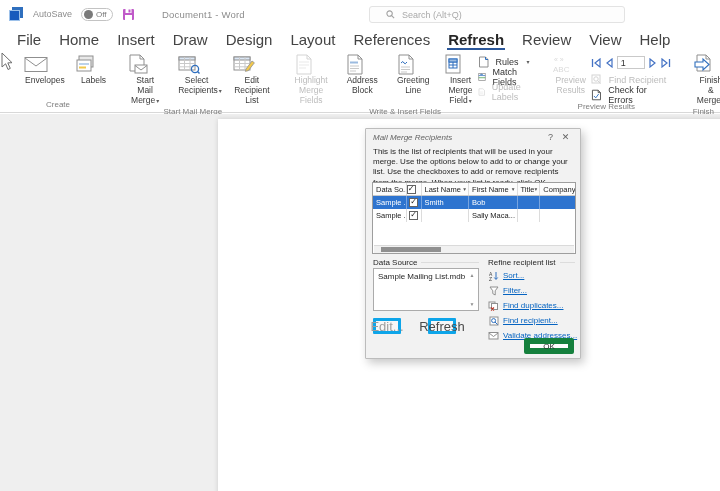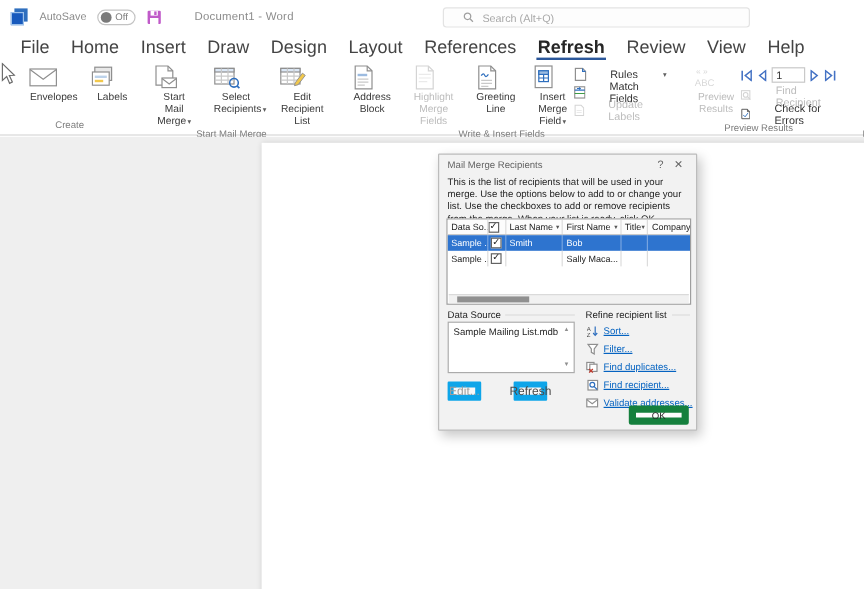--- a/index.html
+++ b/index.html
@@ -32,33 +32,33 @@
   .rgroup-content { flex:1; display:flex; align-items:flex-start; padding-top:2px; }
   .rgroup-label { font-size:8px; color:#7d7d7d; text-align:center; padding:1px 0 3px; }
   .rsep { width:1px; background:#e4e4e4; margin:3px 3px 3px 3px; }
   .rbtn { display:flex; flex-direction:column; align-items:center; font-size:8.5px; color:#3a3a3a; text-align:center; line-height:1.15; padding:1px 2px; }
   .rbtn .icw { height:23px; display:flex; align-items:center; justify-content:center; }
   .rbtn .lbl { max-width:52px;padding-left:15px; }
   .caret { font-size:6px; color:#5f5f5f; margin-left:1px; }
   .disabled { color:#bcbcbc !important; }
   .disabled svg { opacity:.38; }
   .rsmall-col { display:flex; flex-direction:column; justify-content:flex-start; padding-top:3px; gap:2px; }
-  .rbtn-small { display:flex; align-items:center; gap:20px; font-size:9px; color:#333; height:13px; padding:0 3px; }
+  .rbtn-small { display:flex; align-items:center; gap:7px; font-size:9px; color:#333; height:13px; padding:0 3px; }
   .nav-row { display:flex; align-items:center; gap:3px; height:15px; padding:0 3px; margin-bottom:1px; }
   .rec-input { width:28px; height:13px; border:1px solid #c9c9c9; font-size:9px; padding:0 3px; color:#333; font-family:"Liberation Sans",sans-serif; }
   .cursor-arrow { position:absolute; left:0px; top:2px; z-index:50; }
 
   
   .canvas { position:absolute; left:0; top:114px; right:0; bottom:0; background:#efefef; }
   .page { position:absolute; left:218px; top:5px; right:-12px; bottom:-12px; background:#fff; box-shadow:0 0 5px rgba(0,0,0,.14); }
 
   
   .dialog { position:absolute; left:365px; top:14px; width:216px; height:231px; background:#f2f2f2; border:1px solid #bcbcbc; box-shadow:3px 4px 10px rgba(0,0,0,.22); font-size:8px; border-radius:1px; }
   .dlg-titlebar { height:16px; display:flex; align-items:center; padding:0 7px; color:#646464; }
-  .dlg-title { flex:1; font-size:8px; }
+  .dlg-title { flex:1; font-size:8px;font-style:italic; }
   .dlg-sysbtn { width:15px; text-align:center; color:#646464; font-size:9px; }
   .dlg-desc { padding:2px 7px 0; color:#1f1f1f; line-height:1.28; font-size:8px; }
 
   .dlg-table { position:absolute; left:6px; top:53px; width:204px; height:72px; background:#fff; border:1px solid #9e9e9e; overflow:hidden; }
   .trow { display:flex; height:13px; align-items:stretch; }
   .thead { border-bottom:1px solid #c9c9c9; background:#fcfcfc; }
   .tcell { display:flex; align-items:center; padding-left:3px; border-right:1px solid #dcdcdc; font-size:7.5px; color:#222; white-space:nowrap; overflow:hidden; }
   .thead .tcell { justify-content:space-between; padding-right:2px; }
   .c0{width:34px;} .c1{width:15px; justify-content:center; padding-left:0;} .c2{width:48px;} .c3{width:49px;} .c4{width:23px;} .c5{width:35px; border-right:none;}
   .sort-caret { font-size:5.5px; color:#555; }
@@ -71,21 +71,21 @@
 
   .sec-label-row { position:absolute; display:flex; align-items:center; gap:4px; color:#1f1f1f; }
   .sec-line { flex:1; height:1px; background:#dcdcdc; }
   .ds-row { left:7px; top:129px; width:106px; }
   .rf-row { left:122px; top:129px; width:87px; }
 
   .listbox { position:absolute; left:7px; top:139px; width:106px; height:43px; background:#fff; border:1px solid #ababab; }
   .listbox .item { padding:3px 4px; color:#1f1f1f; white-space:nowrap; }
   .lb-arrows { position:absolute; right:1px; top:1px; bottom:1px; width:10px; display:flex; flex-direction:column; justify-content:space-between; align-items:center; padding:2px 0; color:#8f8f8f; font-size:5px; }
 
-  .dlg-btn { position:absolute; width:28px; height:16px; border:5px solid #0ea5e9; background:#f7f7f7; font-size:10px; display:flex; align-items:center; justify-content:center; border-radius:1px; }
+  .dlg-btn { position:absolute; width:28px; height:16px; border:3px solid #0ea5e9; background:#f7f7f7; font-size:13px; display:flex; align-items:center; justify-content:center; border-radius:1px; }
   .btn-edit { left:7px; top:189px; color:#9d9d9d; }
   .btn-refresh { left:62px; top:189px; color:#4a4a4a; }
 
   .refine-list { position:absolute; left:122px; top:139px; display:flex; flex-direction:column; }
   .refine-item { display:flex; align-items:center; gap:4px; height:15px; }
   .refine-item a { color:#0563c1; text-decoration:underline; font-size:8px; }
   .ricon { width:11px; display:flex; justify-content:center; }
 
   .ok-btn { position:absolute; left:158px; top:209px; width:50px; height:16px; background:#fdfdfd; border:6px solid #15803d; border-radius:2px; font-size:8px; color:#2b2b2b; display:flex; align-items:center; justify-content:center; }
 </style>
@@ -206,45 +206,45 @@
         </span>
         <span class="lbl">Edit Recipient List</span>
       </div>
     </div>
     <div class="rgroup-label">Start Mail Merge</div>
   </div>
   <div class="rsep"></div>
 
   <div class="rgroup">
     <div class="rgroup-content">
+      <div class="rbtn disabled">
+        <span class="icw">
+          <svg width="18" height="22" viewBox="0 0 18 22">
+              <path d="M2,1 h10 l4,4 v15 h-14 z" fill="#fff" stroke="#8f8f8f"></path>
+              <path d="M12,1 v4 h4" fill="none" stroke="#8f8f8f"></path>
+              <line x1="4" y1="8" x2="14" y2="8" stroke="#c9c9c9"></line>
+              <line x1="4" y1="11" x2="14" y2="11" stroke="#c9c9c9"></line>
+              <line x1="4" y1="14" x2="11" y2="14" stroke="#c9c9c9"></line>
+            </svg>
+        </span>
+        <span class="lbl">Highlight Merge Fields</span>
+      </div>
       <div class="rbtn">
         <span class="icw">
           <svg width="18" height="22" viewBox="0 0 18 22">
               <path d="M2,1 h10 l4,4 v15 h-14 z" fill="#fff" stroke="#8f8f8f"></path>
               <path d="M12,1 v4 h4" fill="none" stroke="#8f8f8f"></path>
               <rect x="4" y="7.5" width="8" height="2" fill="#9cbbe0"></rect>
               <line x1="4" y1="12" x2="13" y2="12" stroke="#c9c9c9"></line>
               <line x1="4" y1="14.5" x2="13" y2="14.5" stroke="#c9c9c9"></line>
               <line x1="4" y1="17" x2="10" y2="17" stroke="#c9c9c9"></line>
             </svg>
         </span>
         <span class="lbl">Address Block</span>
       </div>
-      <div class="rbtn disabled">
-        <span class="icw">
-          <svg width="18" height="22" viewBox="0 0 18 22">
-              <path d="M2,1 h10 l4,4 v15 h-14 z" fill="#fff" stroke="#8f8f8f"></path>
-              <path d="M12,1 v4 h4" fill="none" stroke="#8f8f8f"></path>
-              <line x1="4" y1="8" x2="14" y2="8" stroke="#c9c9c9"></line>
-              <line x1="4" y1="11" x2="14" y2="11" stroke="#c9c9c9"></line>
-              <line x1="4" y1="14" x2="11" y2="14" stroke="#c9c9c9"></line>
-            </svg>
-        </span>
-        <span class="lbl">Highlight Merge Fields</span>
-      </div>
       <div class="rbtn">
         <span class="icw">
           <svg width="18" height="22" viewBox="0 0 18 22">
               <path d="M2,1 h10 l4,4 v15 h-14 z" fill="#fff" stroke="#8f8f8f"></path>
               <path d="M12,1 v4 h4" fill="none" stroke="#8f8f8f"></path>
               <path d="M4,9 q2,-3 3,0 q1,2 3,-1" fill="none" stroke="#2f6fbe" stroke-width="1"></path>
               <line x1="4" y1="13" x2="13" y2="13" stroke="#c9c9c9"></line>
               <line x1="4" y1="15.5" x2="13" y2="15.5" stroke="#c9c9c9"></line>
               <line x1="4" y1="18" x2="10" y2="18" stroke="#c9c9c9"></line>
             </svg>

